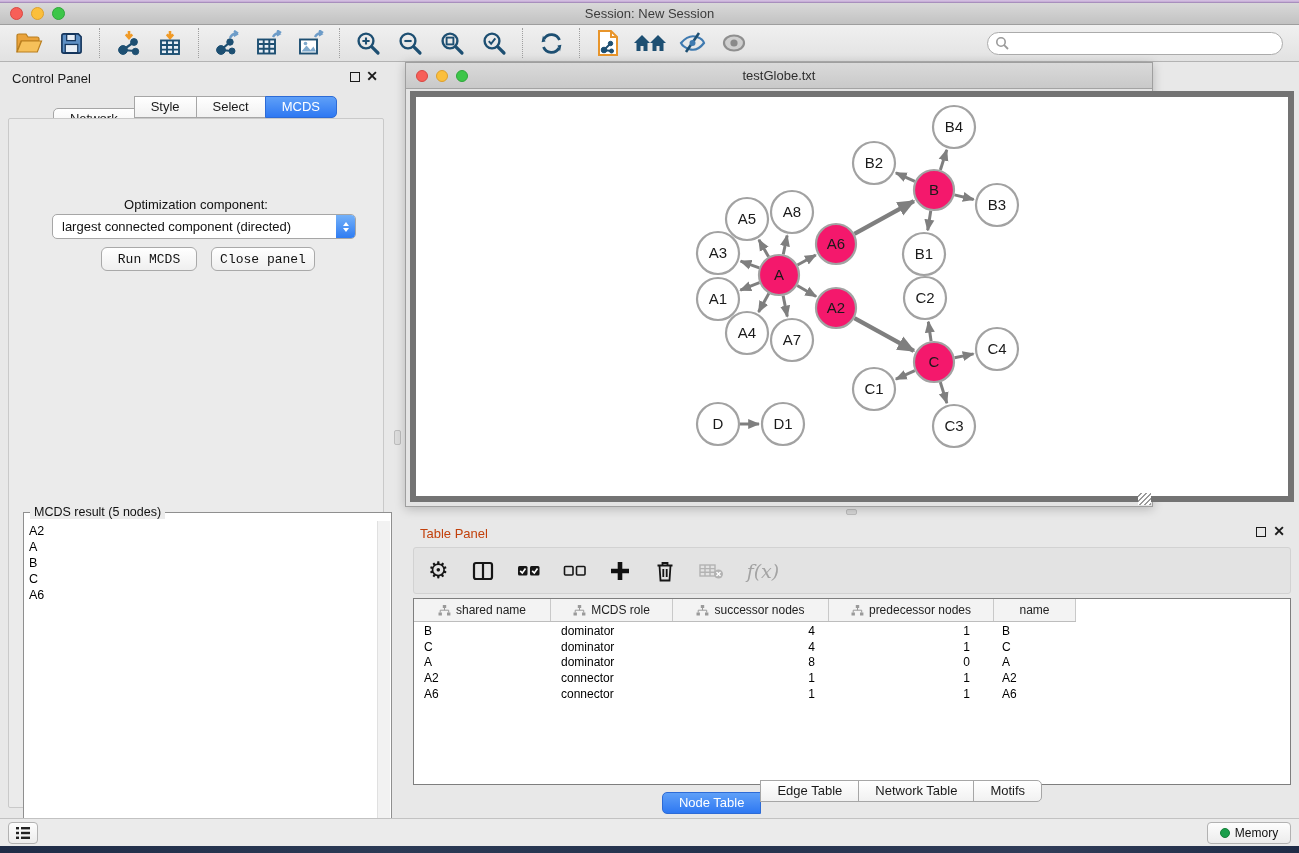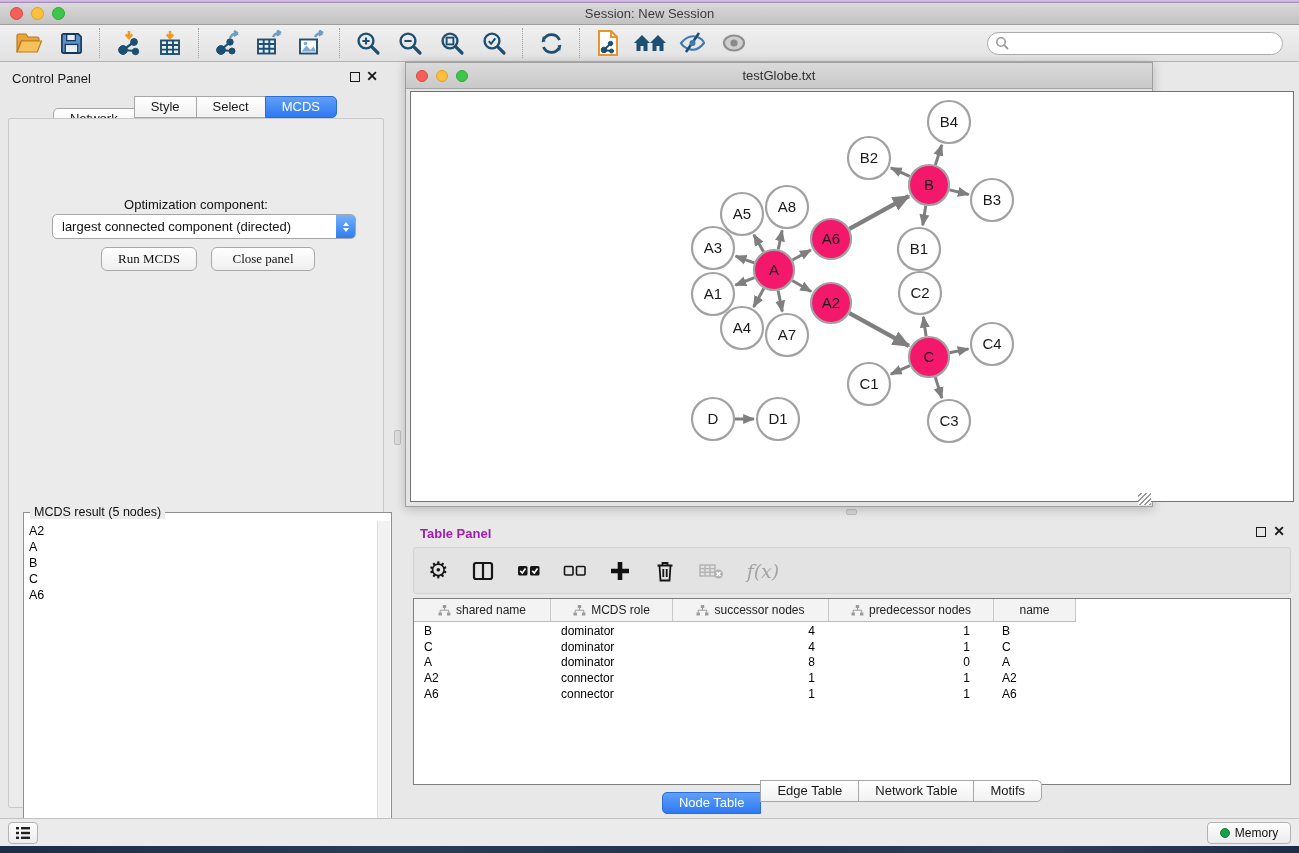--- a/index.html
+++ b/index.html
@@ -58,21 +58,21 @@
   #criterion .val { flex:1; font-size:13px; padding-left:9px; color:#111; white-space:nowrap; }
   #criterion .stepper { width:19px; height:23px; border-radius:0 4px 4px 0;
     background:linear-gradient(#74b1f9,#2f7cf2); display:flex; flex-direction:column;
     align-items:center; justify-content:center; gap:2px; }
   .chv { width:0; height:0; border-left:3.6px solid transparent; border-right:3.6px solid transparent; }
   .chv.up { border-bottom:4.4px solid #fff; }
   .chv.dn { border-top:4.4px solid #fff; }
   .push-btn { position:absolute; height:24px; background:linear-gradient(#ffffff,#efefef);
     border:1px solid #a9a9a9; border-radius:6px; font-size:13px; color:#111;
     display:flex; align-items:center; justify-content:center;
-    font-family:Liberation Serif, serif; }
+    font-family:Liberation Mono, monospace; }
   #run-btn { left:92px; top:128px; width:96px; }
   #closep-btn { left:202px; top:128px; width:104px; }
   #result-box { position:absolute; left:14px; top:393px; width:369px; height:345px;
     border:1px solid #8f8f8f; background:#fff; }
   #result-legend { position:absolute; left:6px; top:-8px; background:#ebebeb;
     padding:0 4px; font-size:12.5px; color:#111; }
   #result-list { position:absolute; left:1px; top:8px; right:14px; bottom:1px;
     font-size:12.5px; color:#000; padding:2px 0 0 4px; line-height:16px; }
   #result-scroll { position:absolute; top:8px; right:1px; width:13px; bottom:1px;
     background:#f2f2f2; border-left:1px solid #e0e0e0; }
@@ -85,28 +85,28 @@
 
   
   #netwin { left:405px; top:62px; width:748px; height:445px; background:#e4e4e4;
     border:1px solid #9f9f9f; box-shadow:0 2px 10px rgba(0,0,0,.22); }
   #netwin-titlebar { position:absolute; left:0; top:0; width:100%; height:26px;
     background:linear-gradient(#dadada,#c9c9c9); border-bottom:1px solid #a3a3a3;
     display:flex; align-items:center; padding-left:10px; }
   #netwin-titlebar .title { position:absolute; left:0; right:0; text-align:center;
     font-size:13px; color:#2e2e2e; }
   #net-canvas { position:absolute; left:4px; top:28px; width:884px; height:411px;
-    background:#fff; border:1px solid #737373; }
+    background:#fff; border:6px solid #737373; }
   #net-grip { position:absolute; right:1px; bottom:1px; width:13px; height:12px;
     background:repeating-linear-gradient(135deg,#fff 0 2px,#9a9a9a 2px 3.5px); }
   #graph-svg text { font-family:"Liberation Sans",sans-serif; font-size:15px; fill:#1a1a1a; }
 
   
   #tp { left:405px; top:520px; width:894px; height:298px; background:#e8e8e8; }
-  #tp-title { position:absolute; left:15px; top:6px; font-size:13px; color:#a21caf;font-weight:bold; }
+  #tp-title { position:absolute; left:15px; top:6px; font-size:13px; color:#c2410c; }
   #tp-float { right:33px; top:7px; }
   #tp-close { right:14px; top:6px; }
   #tp-toolbar { position:absolute; left:8px; top:27px; width:878px; height:47px;
     background:#e3e3e3; border:1px solid #d2d2d2; border-radius:3px;
     display:flex; align-items:center; padding-left:14px; gap:22px; }
   .tp-icon { display:flex; align-items:center; justify-content:center; height:30px; }
   #gear-glyph { font-size:23px; color:#161616; line-height:23px; }
   #fx-label { font-family:"DejaVu Serif", serif; font-style:italic; font-size:19px; color:#a3a3a3; }
   #tbl { position:absolute; left:8px; top:78px; width:878px; height:187px;
     background:#fff; border:1px solid #7e7e7e; overflow:hidden; }

